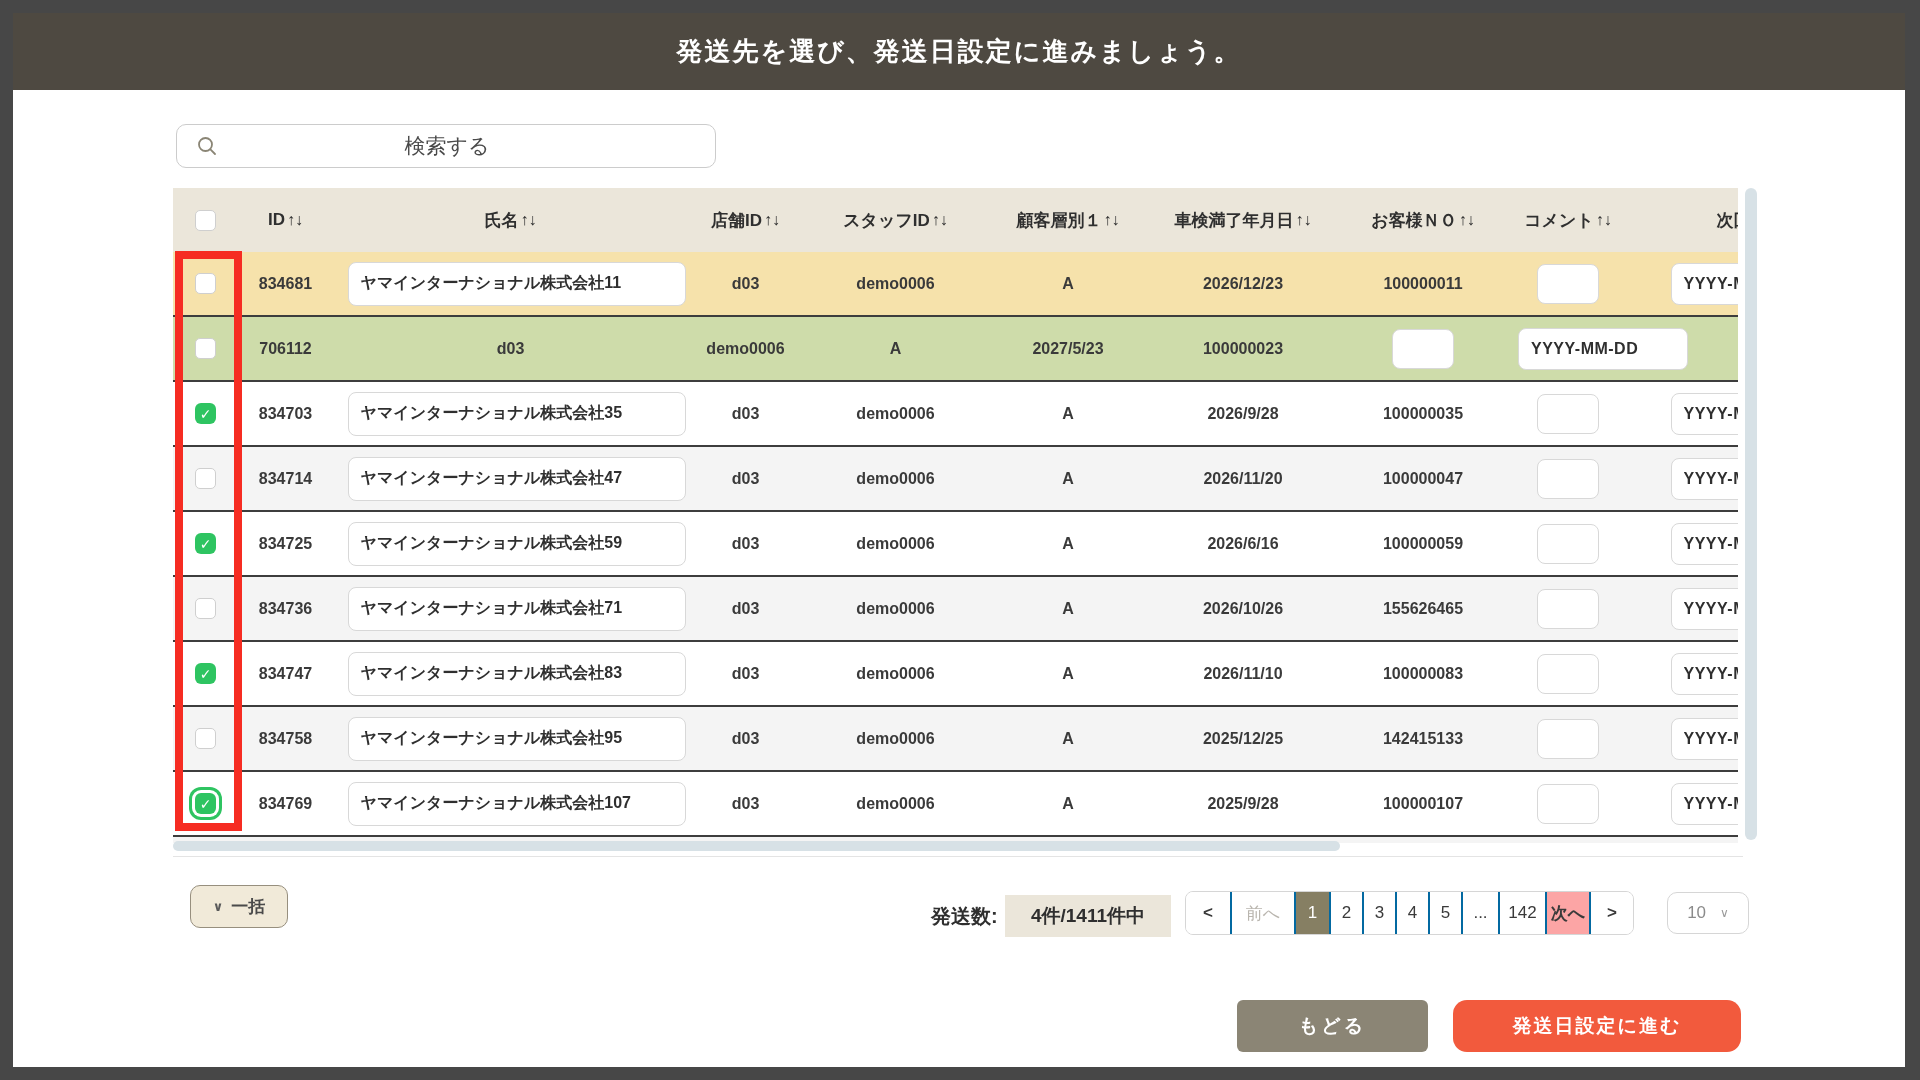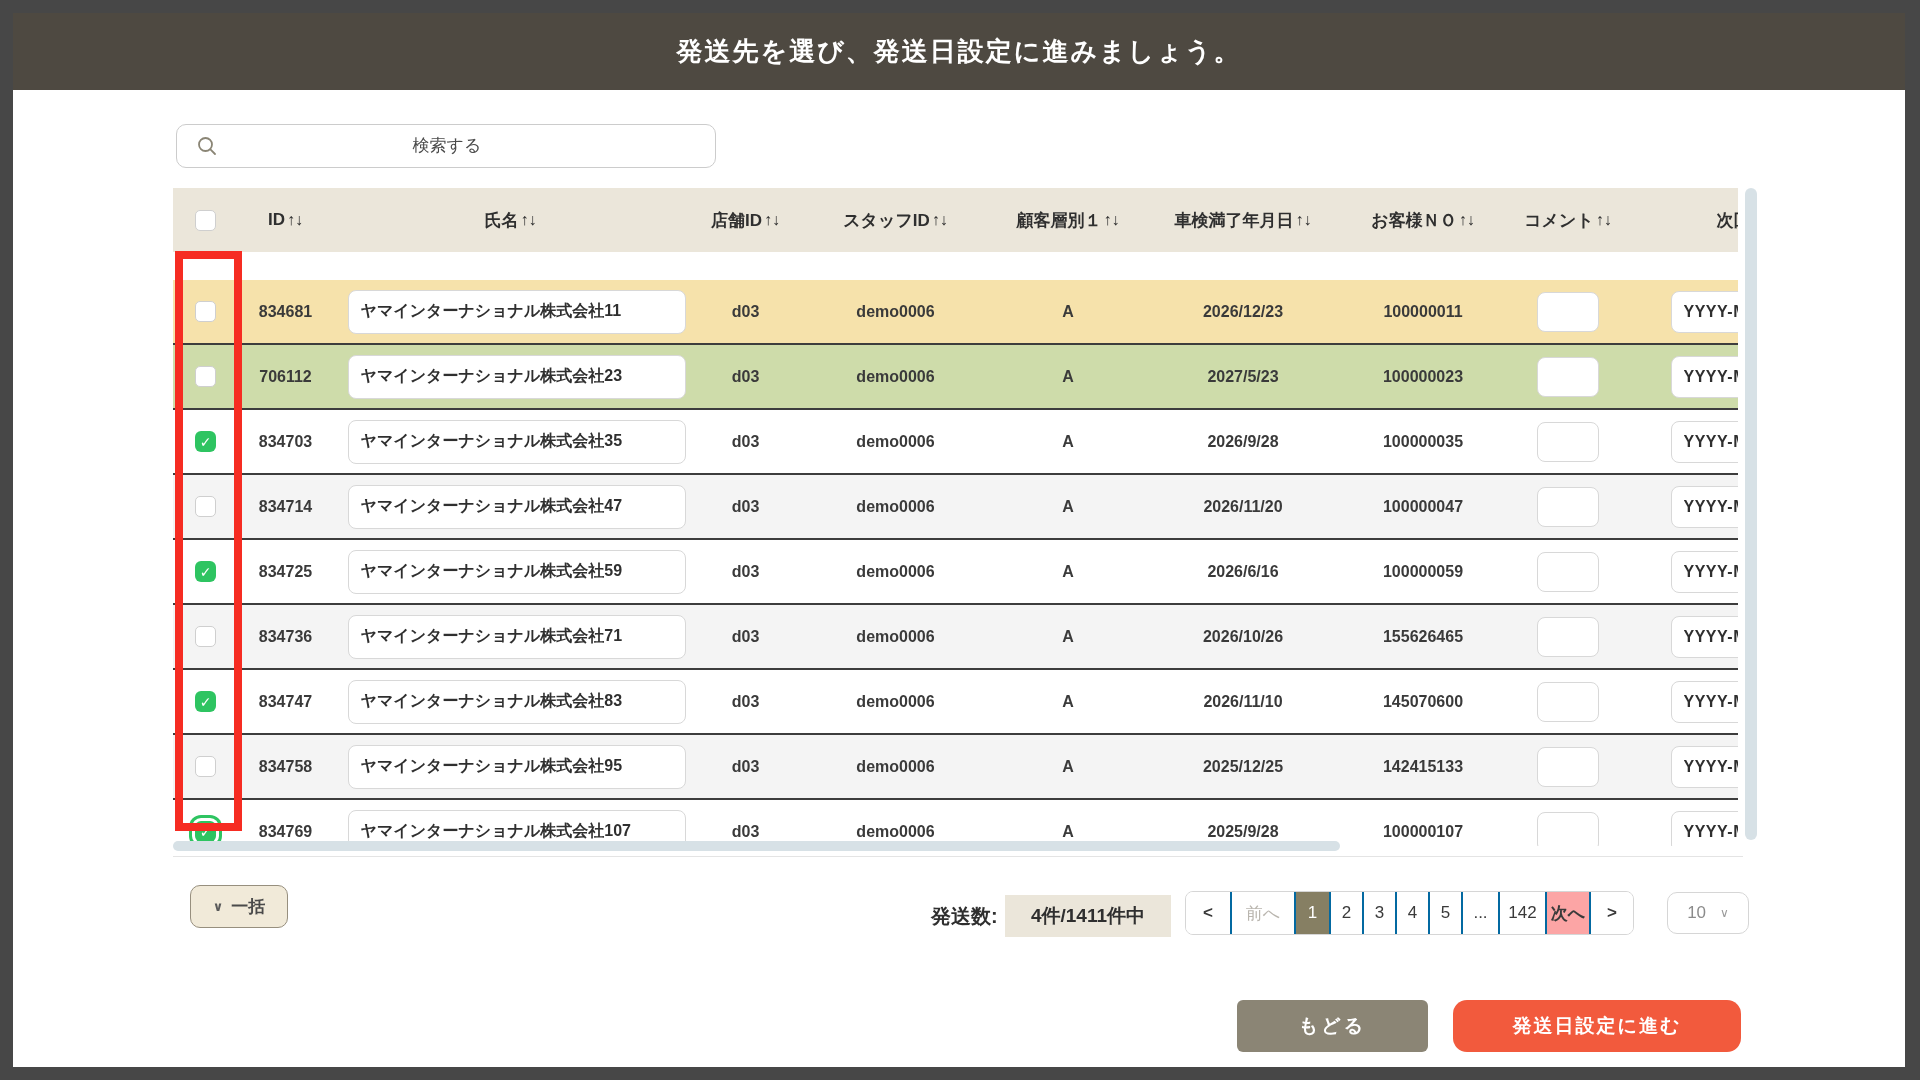--- a/index.html
+++ b/index.html
@@ -22,21 +22,21 @@
   .titlebar .title { color:#ffffff; font-size:26px; font-weight:bold; letter-spacing:2px; }
 
   
   .searchbox {
     position:absolute; left:163px; top:111px; width:540px; height:44px;
     border:1px solid #cccccc; border-radius:10px; background:#fff;
     display:flex; align-items:center;
   }
   .searchbox svg { margin-left:18px; }
   .searchbox input {
-    flex:1; border:none; outline:none; font-size:17px; text-align:center;
+    flex:1; border:none; outline:none; font-size:21px; text-align:center;
     font-family:inherit; color:#3a3a3a; background:transparent; padding-right:40px;
   }
   .searchbox input::placeholder { color:#4a4a4a; }
 
   
   :root { --cols: 65px 95px 355px 115px 185px 160px 190px 170px 120px 245px; }
   .table-wrap {
     position:absolute; left:160px; top:175px; width:1565px; height:658px;
     overflow:hidden;
   }
@@ -44,21 +44,21 @@
   .thead {
     height:64px; background:#ebe6da;
     display:grid; grid-template-columns:var(--cols); align-items:center;
   }
   .h-cell { display:flex; align-items:center; justify-content:center; font-size:17px; font-weight:bold; color:#2f2f2f; white-space:nowrap; cursor:pointer;}
   .h-cell .sort { font-size:16px; font-weight:bold; margin-left:2px; }
   .trow {
     height:65px; display:grid; grid-template-columns:var(--cols); align-items:center;
     border-bottom:2px solid #3d3d3d; white-space:nowrap;
   }
-  .trow.bg-yellow { background:#f6e2ab;margin-top:28px; }
+  .trow.bg-yellow { background:#f6e2ab; }
   .trow.bg-green  { background:#cedcaa; }
   .trow.bg-white  { background:#ffffff; }
   .trow.bg-gray   { background:#f4f4f4; }
   .sliver { height:6px; background:#f4f4f4; }
   .cell { text-align:center; font-size:16px; font-weight:600; color:#3a3a3a; }
   .cell.cb { display:flex; justify-content:center; }
 
   .checkbox {
     width:21px; height:21px; border-radius:5px; background:#fff;
     border:1.5px solid #cfcfcf; cursor:pointer;
@@ -231,21 +231,20 @@
             <div class="cell">
               <input class="comment-input" type="text" style="">
             </div>
             <div class="cell"><input class="next-input" type="text" placeholder="YYYY-MM-DD" value="YYYY-MM-DD" style=""></div>
           </div>
           <div class="trow bg-green">
             <div class="cell cb">
               <div class="checkbox"></div>
             </div>
             <div class="cell">706112</div>
-            <div class="cell"><input class="name-input" type="text" value="ヤマインターナショナル株式会社23" style=""></div>
             <div class="cell">d03</div>
             <div class="cell">demo0006</div>
             <div class="cell">A</div>
             <div class="cell">2027/5/23</div>
             <div class="cell">100000023</div>
             <div class="cell">
               <input class="comment-input" type="text" style="">
             </div>
             <div class="cell"><input class="next-input" type="text" placeholder="YYYY-MM-DD" value="YYYY-MM-DD" style=""></div>
           </div>
@@ -316,21 +315,21 @@
           <div class="trow bg-white">
             <div class="cell cb">
               <div class="checkbox checked">✓</div>
             </div>
             <div class="cell">834747</div>
             <div class="cell"><input class="name-input" type="text" value="ヤマインターナショナル株式会社83" style=""></div>
             <div class="cell">d03</div>
             <div class="cell">demo0006</div>
             <div class="cell">A</div>
             <div class="cell">2026/11/10</div>
-            <div class="cell">145070600</div>
+            <div class="cell">100000083</div>
             <div class="cell">
               <input class="comment-input" type="text" style="">
             </div>
             <div class="cell"><input class="next-input" type="text" placeholder="YYYY-MM-DD" value="YYYY-MM-DD" style=""></div>
           </div>
           <div class="trow bg-gray">
             <div class="cell cb">
               <div class="checkbox"></div>
             </div>
             <div class="cell">834758</div>

